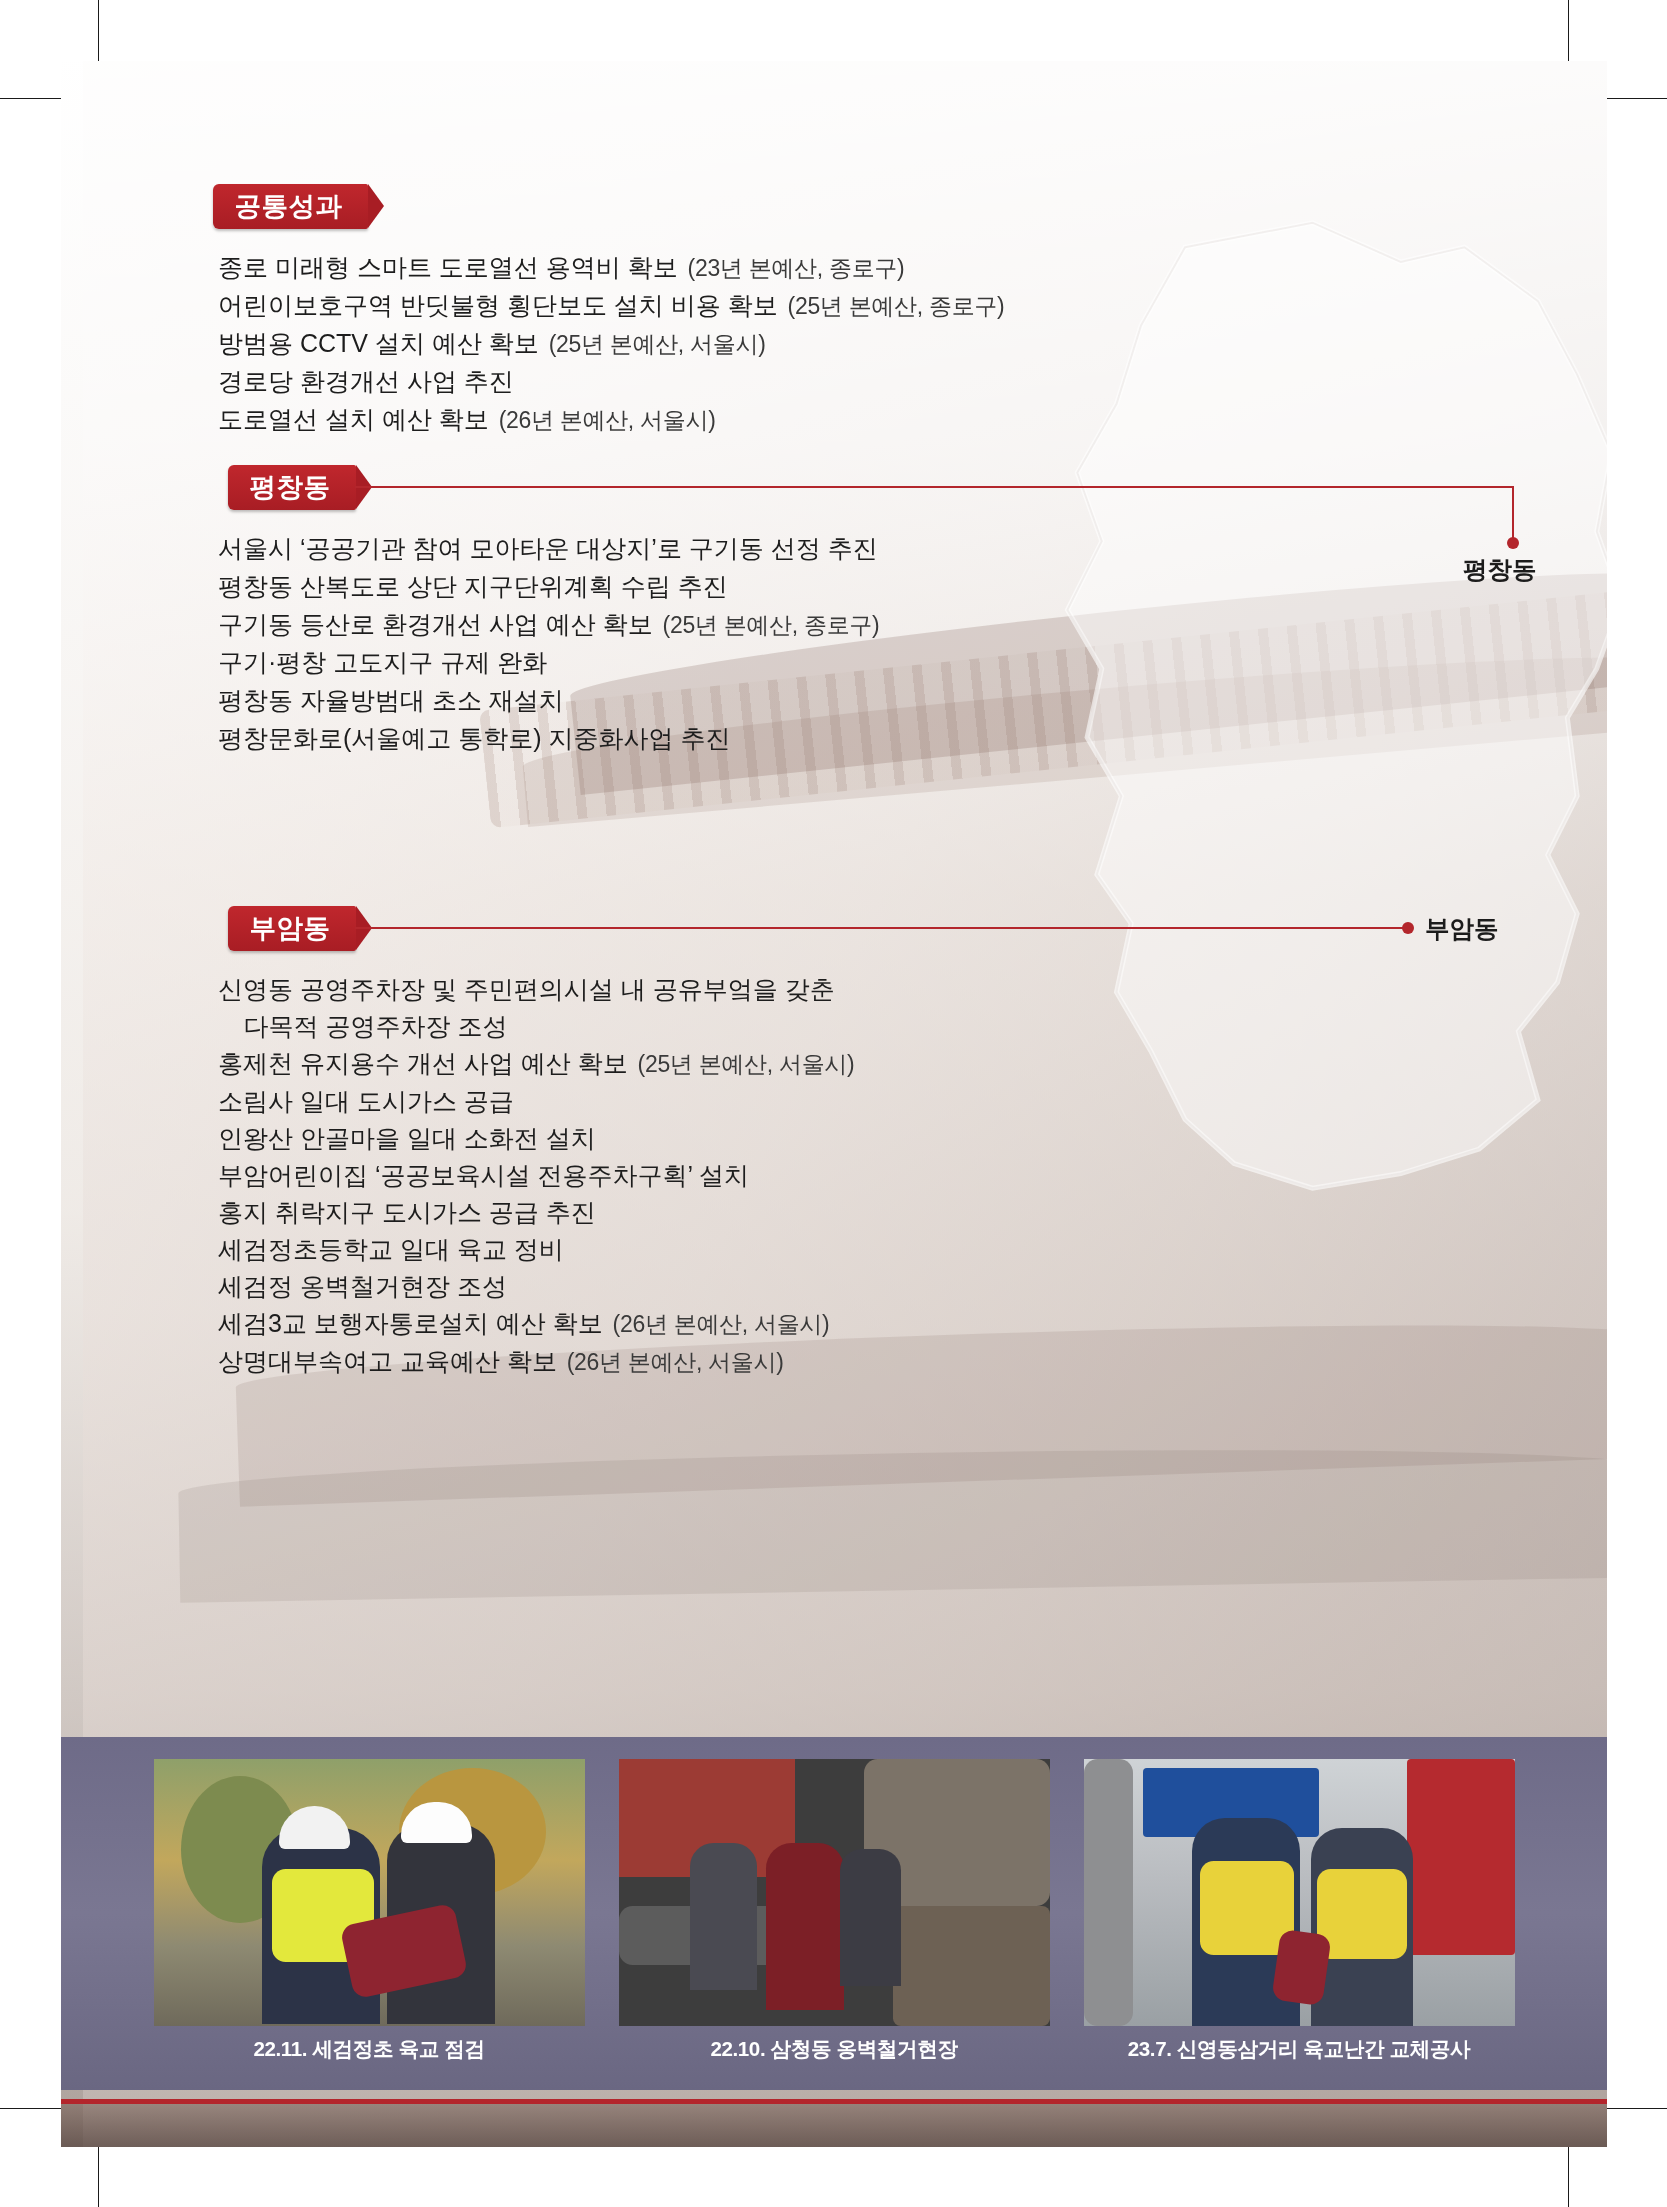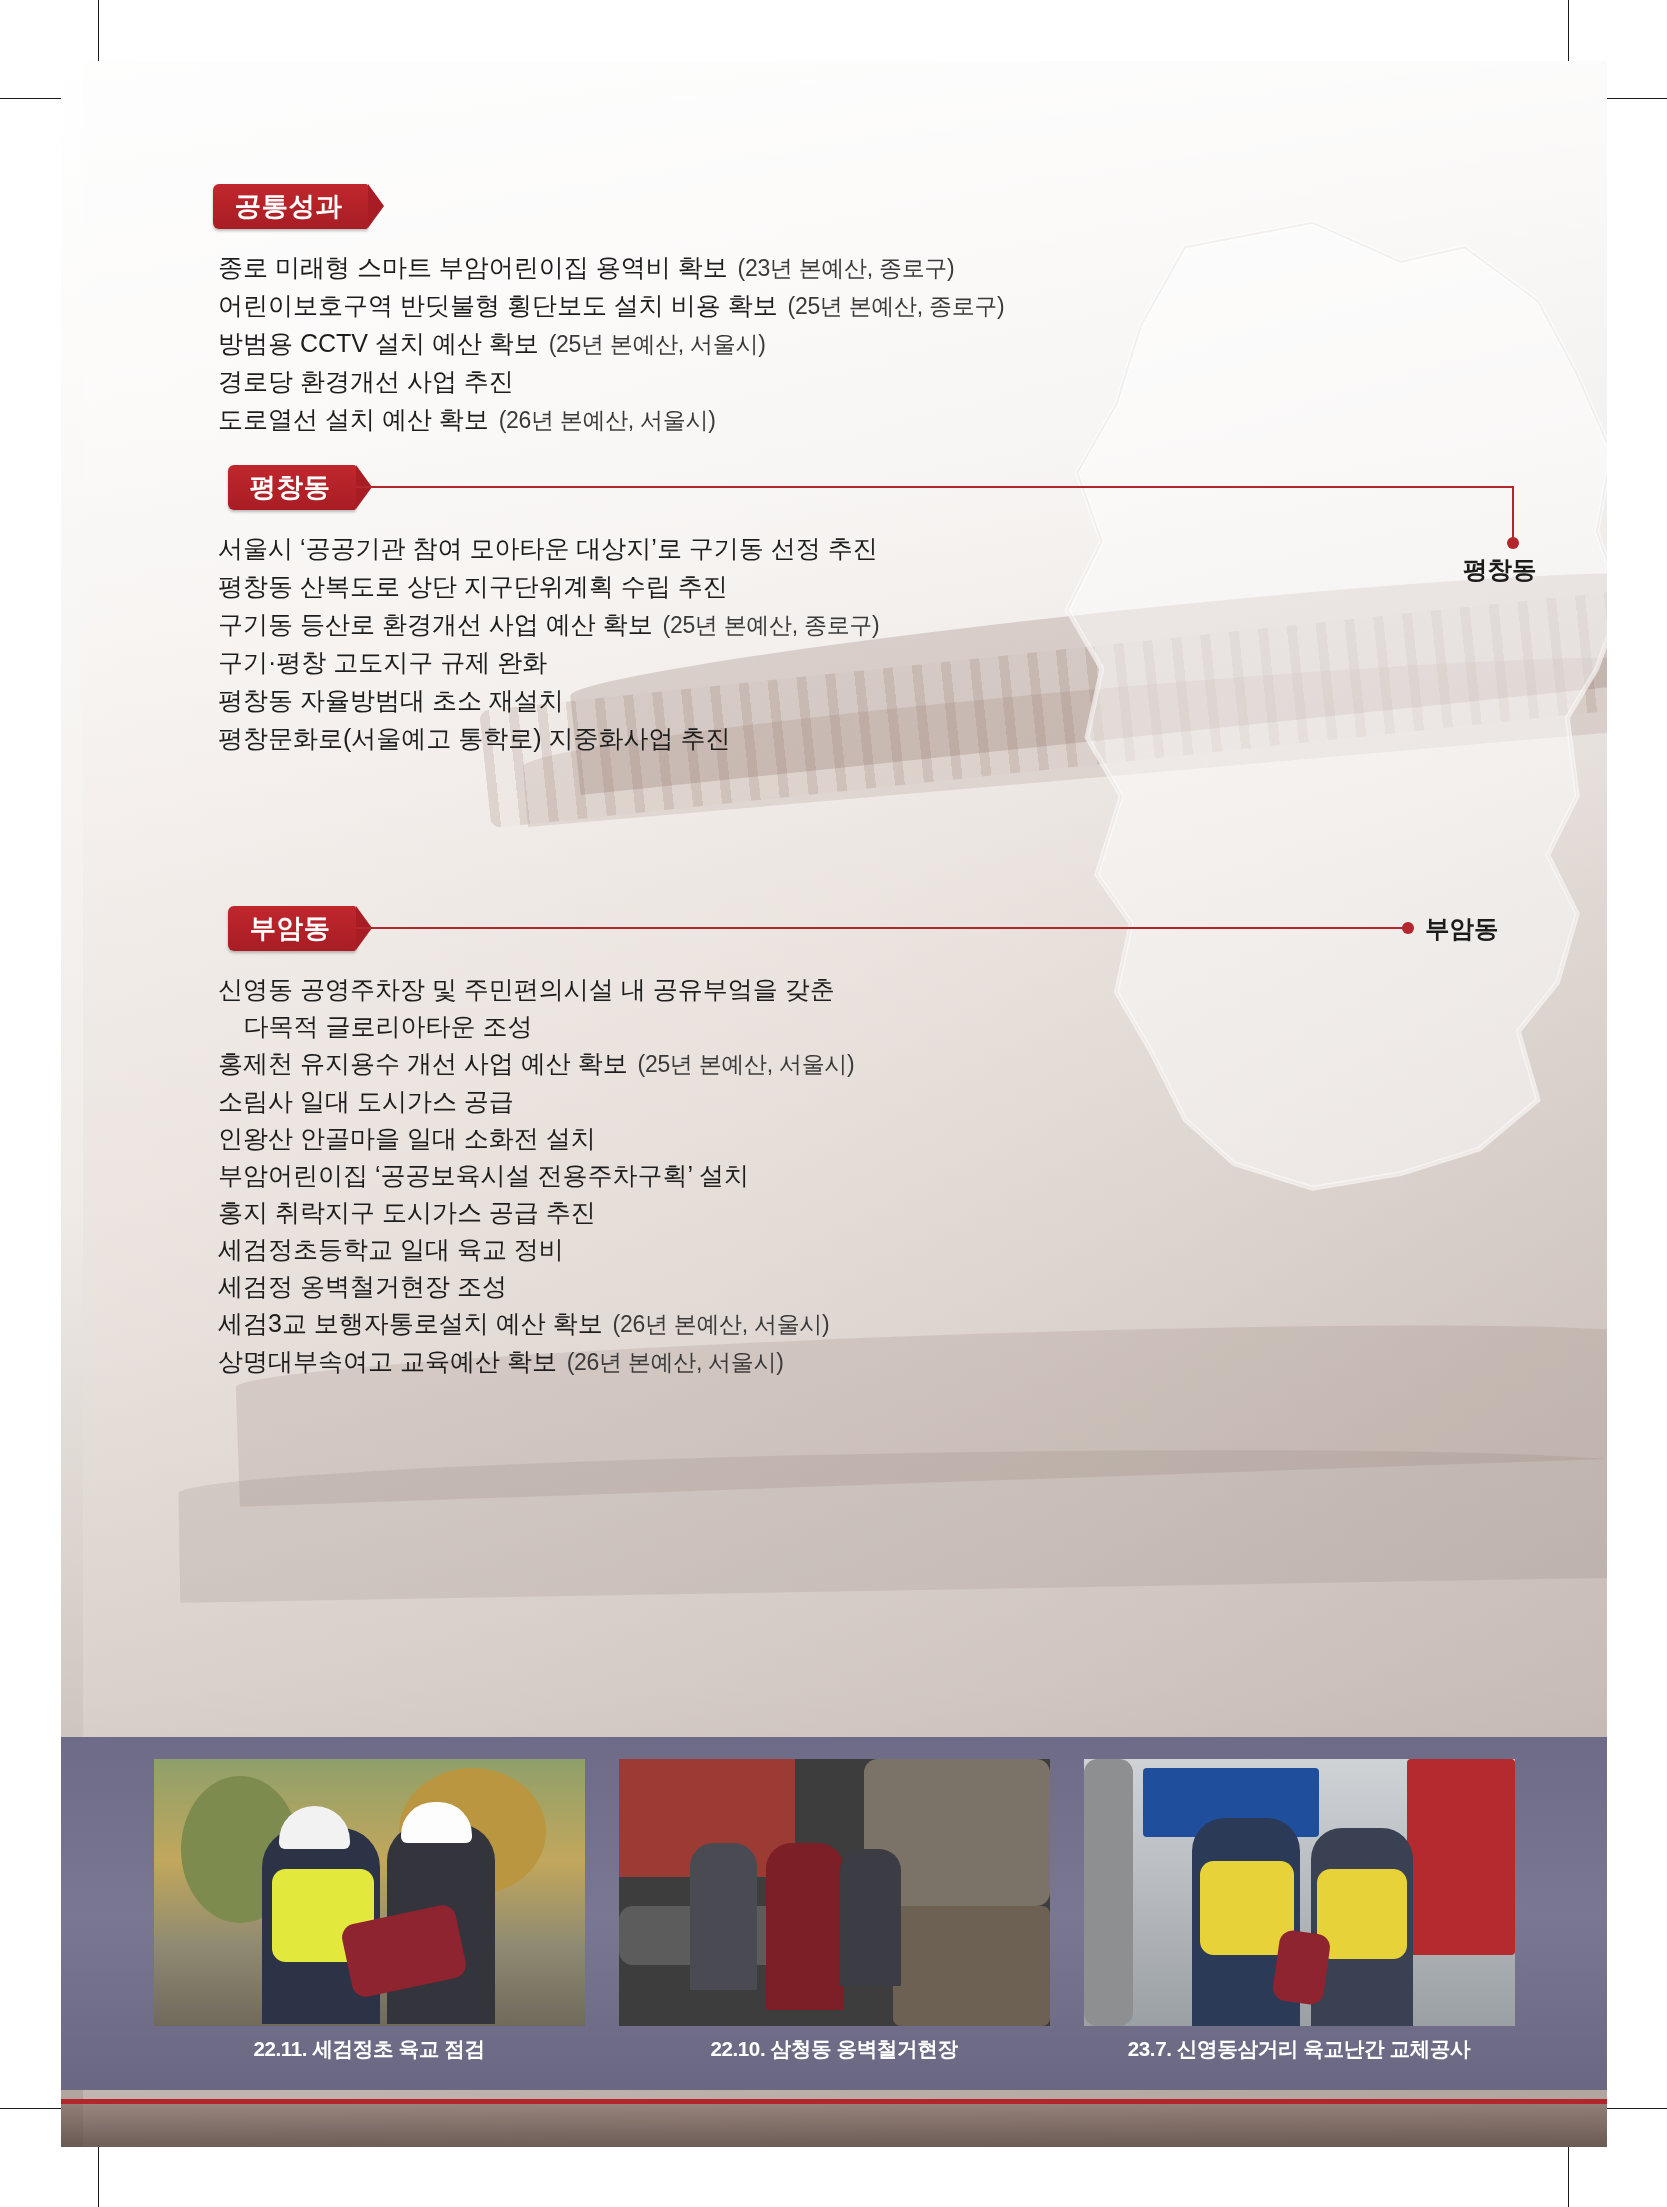--- a/index.html
+++ b/index.html
@@ -262,21 +262,21 @@
     </svg>
 
     <div class="content">
 
       <div class="tag-wrap" style="left:152px; top:123px;">
         <span class="tag">공통성과</span>
       </div>
 
       <ul class="list" style="left:157px; top:188px; width:1225px;">
         <li>
-          <span>종로 미래형 스마트 부암어린이집 용역비 확보</span><span class="note">(23년 본예산, 종로구)</span>
+          <span>종로 미래형 스마트 도로열선 용역비 확보</span><span class="note">(23년 본예산, 종로구)</span>
         </li>
         <li>
           <span>어린이보호구역 반딧불형 횡단보도 설치 비용 확보</span><span class="note">(25년 본예산, 종로구)</span>
         </li>
         <li>
           <span>방범용 CCTV 설치 예산 확보</span><span class="note">(25년 본예산, 서울시)</span>
         </li>
         <li>
           <span>경로당 환경개선 사업 추진</span><span class="note"></span>
         </li>
@@ -319,21 +319,21 @@
       </div>
       <div class="leader" style="left:294px; top:866px; width:1049px;"></div>
       <div class="leader-dot" style="left:1341px; top:861px;"></div>
       <div class="map-label" style="left:1364px; top:851px;">부암동</div>
 
       <ul class="list" style="left:157px; top:910px; width:1225px;">
         <li>
           <span>신영동 공영주차장 및 주민편의시설 내 공유부엌을 갖춘</span>
         </li>
         <li class="indent">
-          <span>다목적 글로리아타운 조성</span>
+          <span>다목적 공영주차장 조성</span>
         </li>
         <li>
           <span>홍제천 유지용수 개선 사업 예산 확보</span><span class="note">(25년 본예산, 서울시)</span>
         </li>
         <li>
           <span>소림사 일대 도시가스 공급</span>
         </li>
         <li>
           <span>인왕산 안골마을 일대 소화전 설치</span>
         </li>

